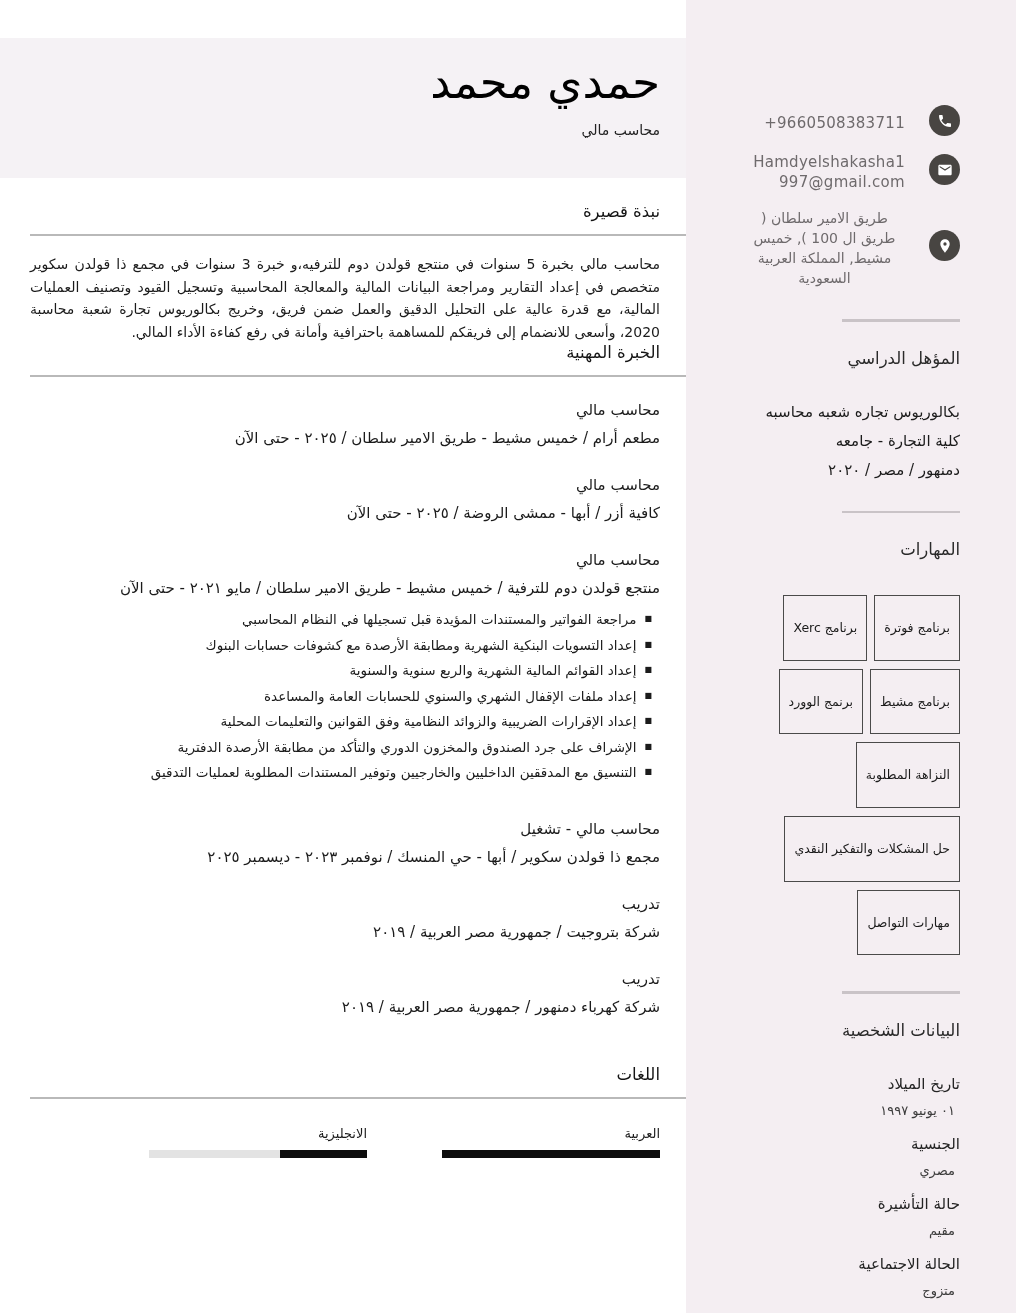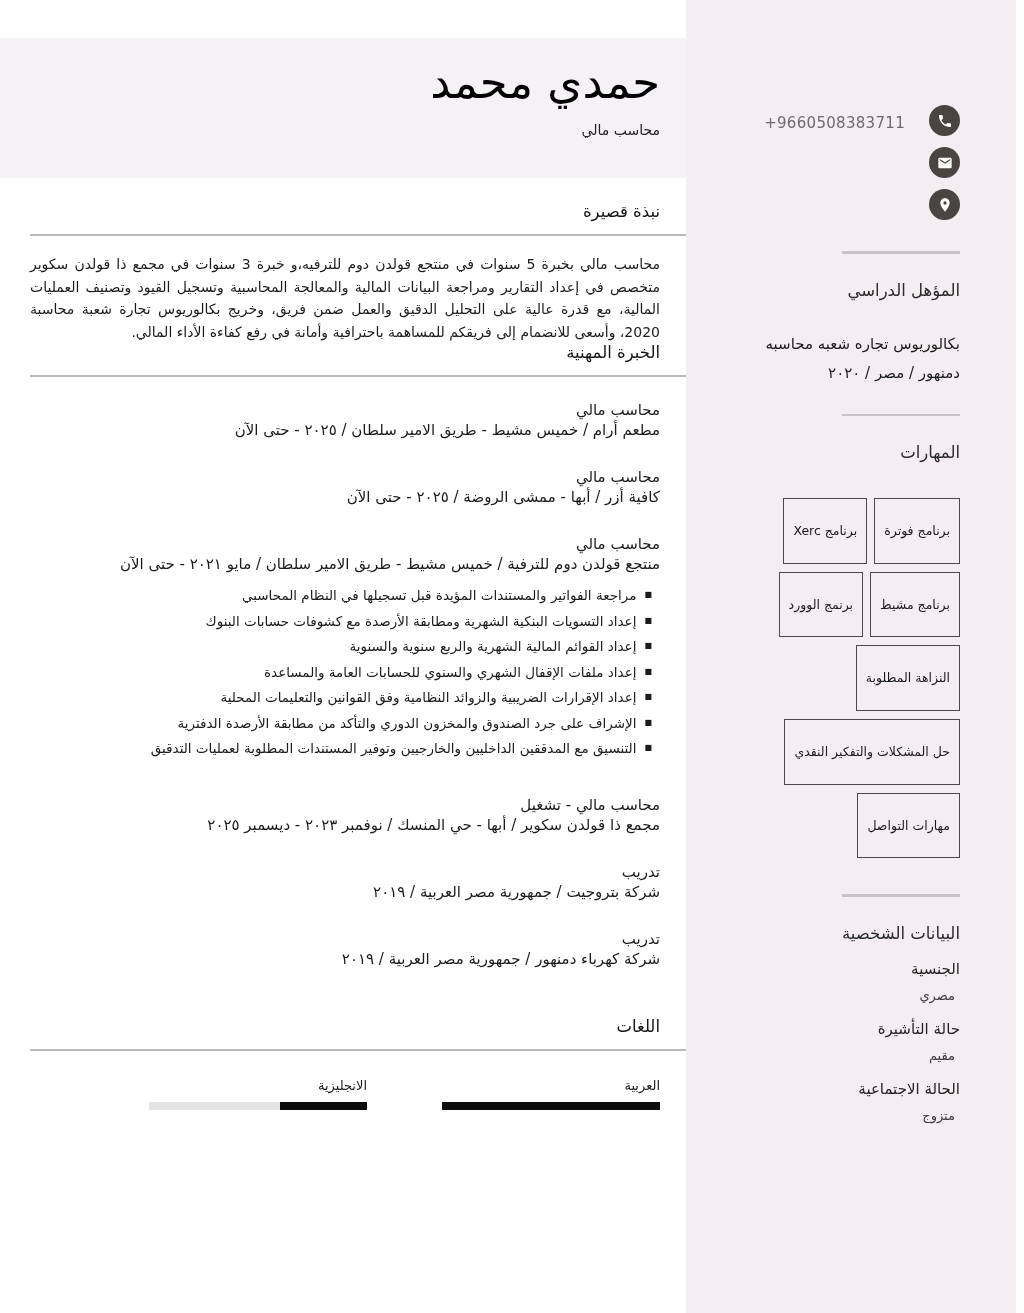--- a/index.html
+++ b/index.html
@@ -42,21 +42,21 @@
   .subtitle{margin-top:14px;font-size:14px;color:#222;}
 
   .content{position:absolute;top:178px;left:30px;width:630px;direction:rtl;text-align:right;}
   .sec-head{font-size:16.5px;font-weight:400;margin:0;color:#141414;}
   .sec-head.mt24{margin-top:24px;} .sec-head.mt42{} .sec-head.mt48{margin-top:48px;}
   .mdiv{border:0;border-top:2px solid var(--divider-main);margin:13px -26px 0 0;}
   .summary{margin:17px 0 0;font-size:14px;line-height:22.5px;text-align:justify;}
 
   .job{margin-top:28px;} .job.first{margin-top:24px;} .job.gap-lg{margin-top:40px;}
   .job-title{font-size:15px;line-height:19px;}
-  .job-details{margin-top:1px;font-size:15px;line-height:19px;}
+  .job-details{margin-top:9px;font-size:15px;line-height:19px;}
   .bullets{list-style:none;margin:13px 0 0;padding:0 8px 0 0;}
   .bullets li{display:flex;align-items:center;gap:8px;font-size:13.5px;line-height:16px;margin-bottom:9.5px;}
   .blt{font-size:8px;line-height:1;flex:0 0 auto;}
 
   .langs{display:flex;gap:75px;margin-top:27px;}
   .lang{width:218px;}
   .lang-name{font-size:13px;margin-bottom:9px;}
   .lang-track{height:8px;background:var(--bar-track);direction:rtl;}
   .lang-fill{height:100%;background:var(--bar-fill);}
 </style>
@@ -75,35 +75,38 @@
             </svg>
         </span>
         <span class="c-text ltr">+9660508383711</span>
       </div>
       <div class="c-row">
         <span class="c-icon">
           <svg viewBox="0 0 24 24">
               <path fill="#fff" d="M20 4H4c-1.1 0-2 .9-2 2v12c0 1.1.9 2 2 2h16c1.1 0 2-.9 2-2V6c0-1.1-.9-2-2-2zm0 4-8 5-8-5V6l8 5 8-5v2z"></path>
             </svg>
         </span>
+        <span class="c-text ltr">Hamdyelshakasha1997@gmail.com</span>
       </div>
       <div class="c-row">
         <span class="c-icon">
           <svg viewBox="0 0 24 24">
               <path fill="#fff" d="M12 2C8.13 2 5 5.13 5 9c0 5.25 7 13 7 13s7-7.75 7-13c0-3.87-3.13-7-7-7zm0 9.5A2.5 2.5 0 1 1 12 6.5a2.5 2.5 0 0 1 0 5z"></path>
             </svg>
         </span>
+        <span class="c-text center">طريق الامير سلطان ( طريق ال 100 ), خميس مشيط, المملكة العربية السعودية</span>
       </div>
     </div>
 
     <div class="sdiv d1"></div>
 
     <h3 class="side-head">المؤهل الدراسي</h3>
     <div class="edu">
       <div>بكالوريوس تجاره شعبه محاسبه</div>
+      <div>كلية التجارة - جامعه</div>
       <div>دمنهور / مصر / ٢٠٢٠</div>
     </div>
 
     <div class="sdiv d2"></div>
 
     <h3 class="side-head">المهارات</h3>
     <div class="chips">
       <div class="chip-row">
         <span class="chip">برنامج فوترة</span>
         <span class="chip">برنامج Xerc</span>
@@ -120,20 +123,24 @@
       </div>
       <div class="chip-row">
         <span class="chip">مهارات التواصل</span>
       </div>
     </div>
 
     <div class="sdiv d3"></div>
 
     <h3 class="side-head">البيانات الشخصية</h3>
     <div>
+      <div class="pitem first">
+        <div class="p-label">تاريخ الميلاد</div>
+        <div class="p-value">٠١ يونيو ١٩٩٧</div>
+      </div>
       <div class="pitem">
         <div class="p-label">الجنسية</div>
         <div class="p-value">مصري</div>
       </div>
       <div class="pitem">
         <div class="p-label">حالة التأشيرة</div>
         <div class="p-value">مقيم</div>
       </div>
       <div class="pitem">
         <div class="p-label">الحالة الاجتماعية</div>

